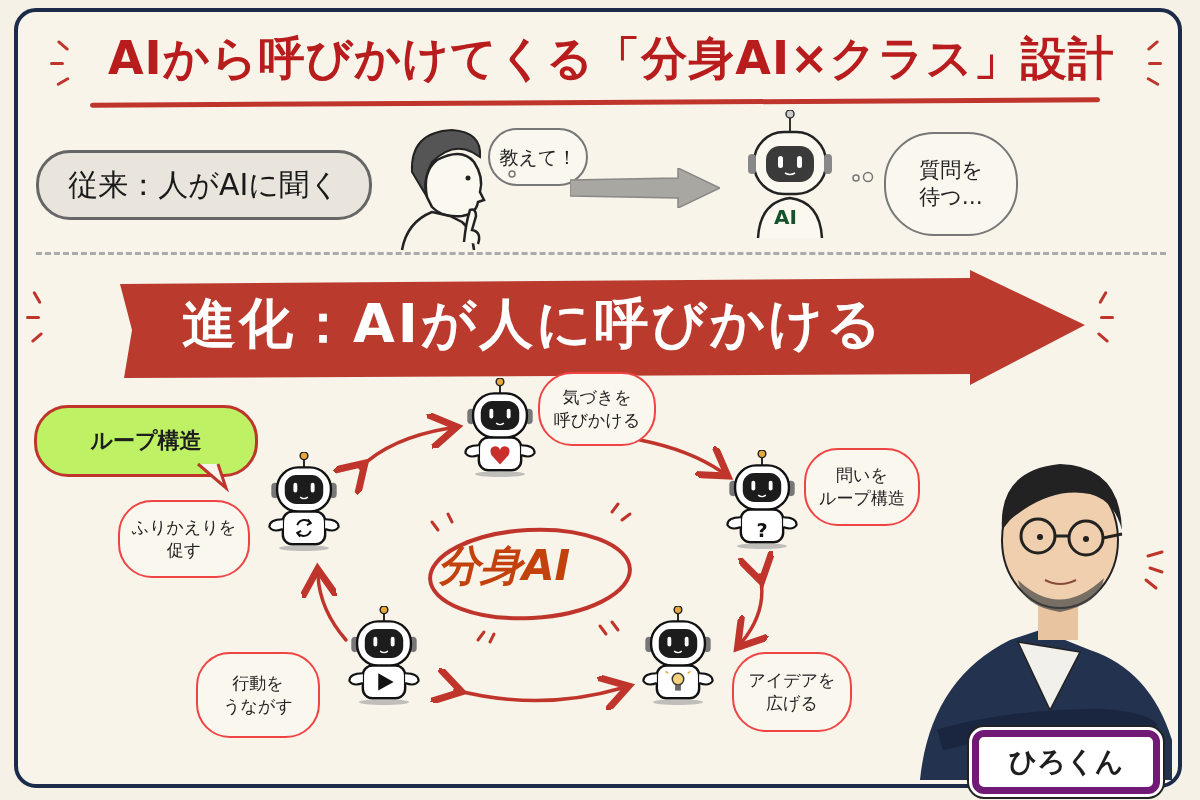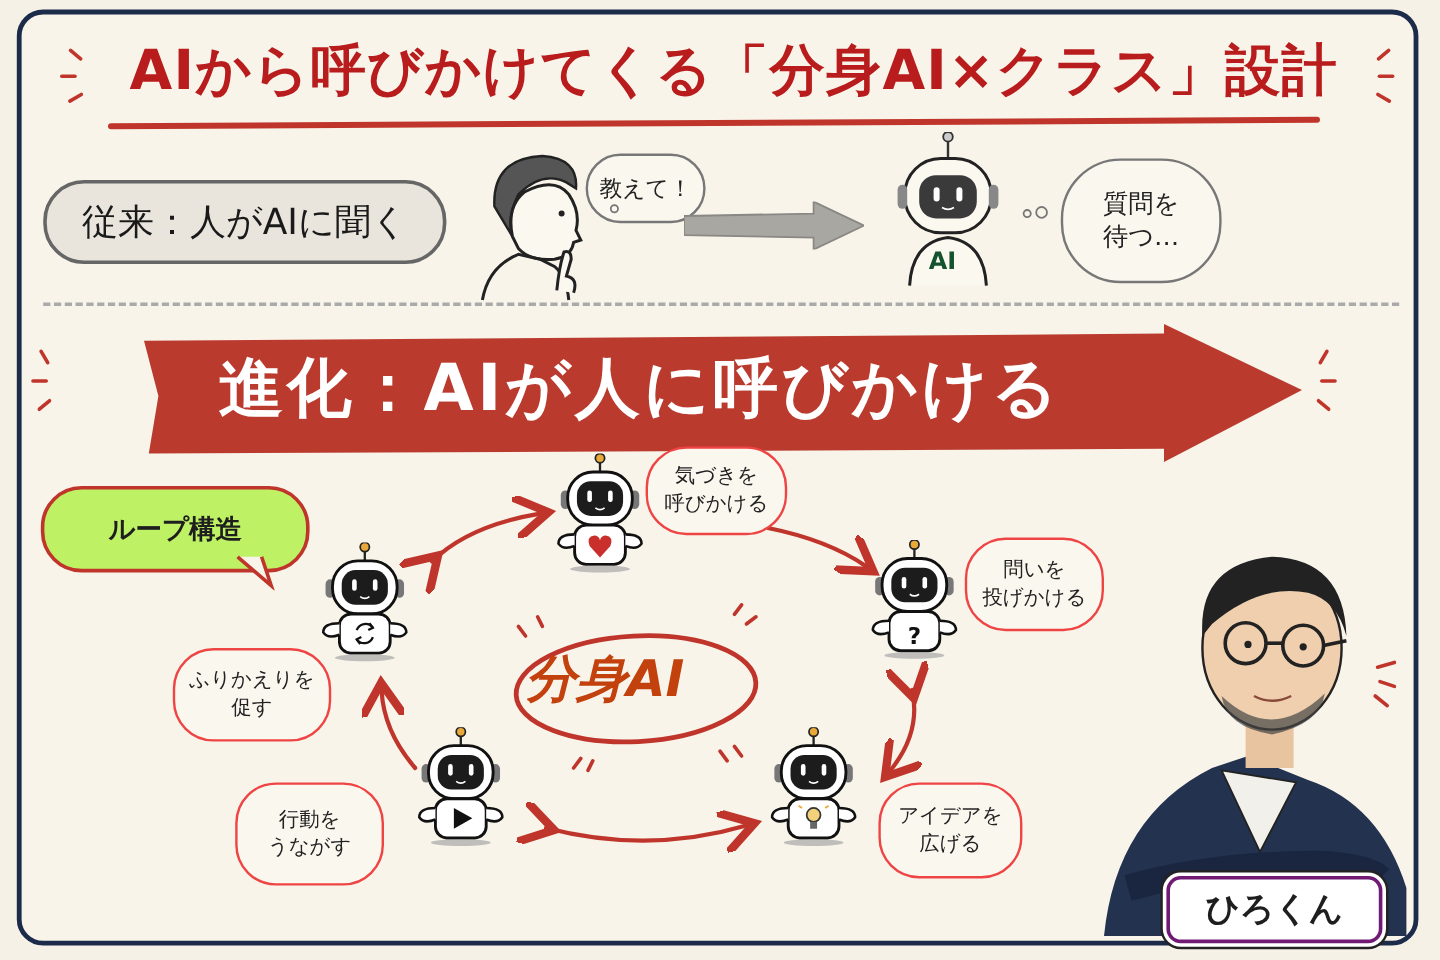--- a/index.html
+++ b/index.html
@@ -9,21 +9,21 @@
   .title{left:108px;top:28px;font-size:46px;font-weight:bold;letter-spacing:1px;color:#b91c1c;white-space:nowrap;}
   .title-underline{left:90px;top:100px;width:1010px;height:5px;background:#c0352b;border-radius:3px;transform:rotate(-0.3deg);}
   .old-pill{left:36px;top:150px;width:330px;height:64px;border:3px solid #666;border-radius:34px;background:#e9e5dc;display:flex;align-items:center;justify-content:center;font-size:30px;font-weight:normal;color:#1a1a1a;}
   .thought{border:2px solid #777;border-radius:40px;background:#faf7ef;display:flex;align-items:center;justify-content:center;text-align:center;font-size:19px;color:#222;line-height:1.3;white-space:pre-line;}
   .gray-arrow{left:570px;top:168px;}
   .dash{left:36px;top:252px;width:1130px;border-top:3px dashed #aaa;}
   .banner{left:110px;top:270px;}
   .banner-text{left:150px;top:288px;font-size:54px;font-weight:bold;color:#fff;white-space:nowrap;letter-spacing:3px;margin-left:32px;}
   .loop-bubble{left:34px;top:405px;width:218px;height:66px;border:3px solid #c0352b;border-radius:34px;background:#bef264;display:flex;align-items:center;justify-content:center;font-size:22px;font-weight:bold;}
   .center-label{left:438px;top:538px;font-size:42px;font-weight:bold;color:#c2410c;font-style:italic;}
-  .name-tag{left:972px;top:730px;width:174px;height:50px;border:3px solid #701a75;border-radius:12px;background:#fff;display:flex;align-items:center;justify-content:center;font-size:28px;font-weight:bold;box-shadow:0 0 0 3px #fff,0 0 0 5px #222;}
+  .name-tag{left:972px;top:730px;width:174px;height:50px;border:7px solid #701a75;border-radius:12px;background:#fff;display:flex;align-items:center;justify-content:center;font-size:28px;font-weight:bold;box-shadow:0 0 0 3px #fff,0 0 0 5px #222;}
   .robot{width:80px;height:100px;}
   .bubble{border:2px solid #ef4444;border-radius:34px;background:#faf7ef;display:flex;align-items:center;justify-content:center;text-align:center;font-size:17px;line-height:1.35;white-space:pre-line;color:#222;}
   .accent{width:14px;height:3px;background:#c0352b;border-radius:2px;}
 </style>
 </head>
 <body>
 
 <div class="frame"></div>
 
 <div class="abs accent" style="left:56px;top:44px;transform:rotate(40deg);"></div>
@@ -146,21 +146,21 @@
   <path d="M40 90 L31 80 Q28 72 35 71 Q39 71 40 75 Q41 71 45 71 Q52 72 49 80 Z" fill="#c9302c"></path>
 </svg>
 <div class="abs bubble" style="left:538px;top:372px;width:114px;height:70px;">気づきを
 呼びかける</div>
 
 <svg class="abs robot" style="left:722px;top:450px;" viewBox="0 0 80 104">
   <use href="#robot"></use>
   <text x="40" y="90" text-anchor="middle" font-size="20" font-weight="bold" fill="#111" font-family="DejaVu Sans, sans-serif">?</text>
 </svg>
 <div class="abs bubble" style="left:804px;top:448px;width:112px;height:74px;">問いを
-投げかける</div>
+ループ構造</div>
 
 <svg class="abs robot" style="left:638px;top:606px;" viewBox="0 0 80 104">
   <use href="#robot"></use>
   <g>
     <circle cx="40" cy="76" r="6" fill="#f3d07a" stroke="#333" stroke-width="1.5"></circle>
     <rect x="37" y="82" width="6" height="6" fill="#666"></rect>
     <line x1="30" y1="70" x2="27" y2="68" stroke="#e8a93a" stroke-width="1.5"></line>
     <line x1="50" y1="70" x2="53" y2="68" stroke="#e8a93a" stroke-width="1.5"></line>
   </g>
 </svg>
@@ -176,21 +176,21 @@
 
 <svg class="abs robot" style="left:264px;top:452px;" viewBox="0 0 80 104">
   <use href="#robot"></use>
   <g fill="none" stroke="#111" stroke-width="2">
     <path d="M33 76 A8 8 0 0 1 47 74"></path>
     <path d="M47 82 A8 8 0 0 1 33 84"></path>
     <polyline points="44,70 47,74 43,76"></polyline>
     <polyline points="36,88 33,84 37,82"></polyline>
   </g>
 </svg>
-<div class="abs bubble" style="left:144px;top:500px;width:128px;height:74px;margin-top:40px;">ふりかえりを
+<div class="abs bubble" style="left:118px;top:500px;width:128px;height:74px;">ふりかえりを
 促す</div>
 
 <svg class="abs" style="left:900px;top:420px;" width="280" height="370">
   <path d="M20 360 Q30 260 110 220 L140 210 L190 230 Q250 250 272 320 L272 360 Z" fill="#23324f"></path>
   <path d="M118 222 L150 290 L180 232 Z" fill="#f2f0ea" stroke="#222" stroke-width="1.5"></path>
   <path d="M40 320 Q110 300 200 300 Q240 302 250 312" stroke="#1a2540" stroke-width="22" fill="none"></path>
   <rect x="138" y="170" width="40" height="50" fill="#e8c4a0"></rect>
   <ellipse cx="160" cy="120" rx="58" ry="68" fill="#efcfae" stroke="#222" stroke-width="2"></ellipse>
   <path d="M102 110 Q98 50 160 44 Q220 46 222 110 Q214 80 190 74 Q150 66 110 100 Z" fill="#222"></path>
   <path d="M118 160 Q160 200 204 158 Q200 184 160 192 Q122 186 118 160 Z" fill="#444" opacity="0.7"></path>

